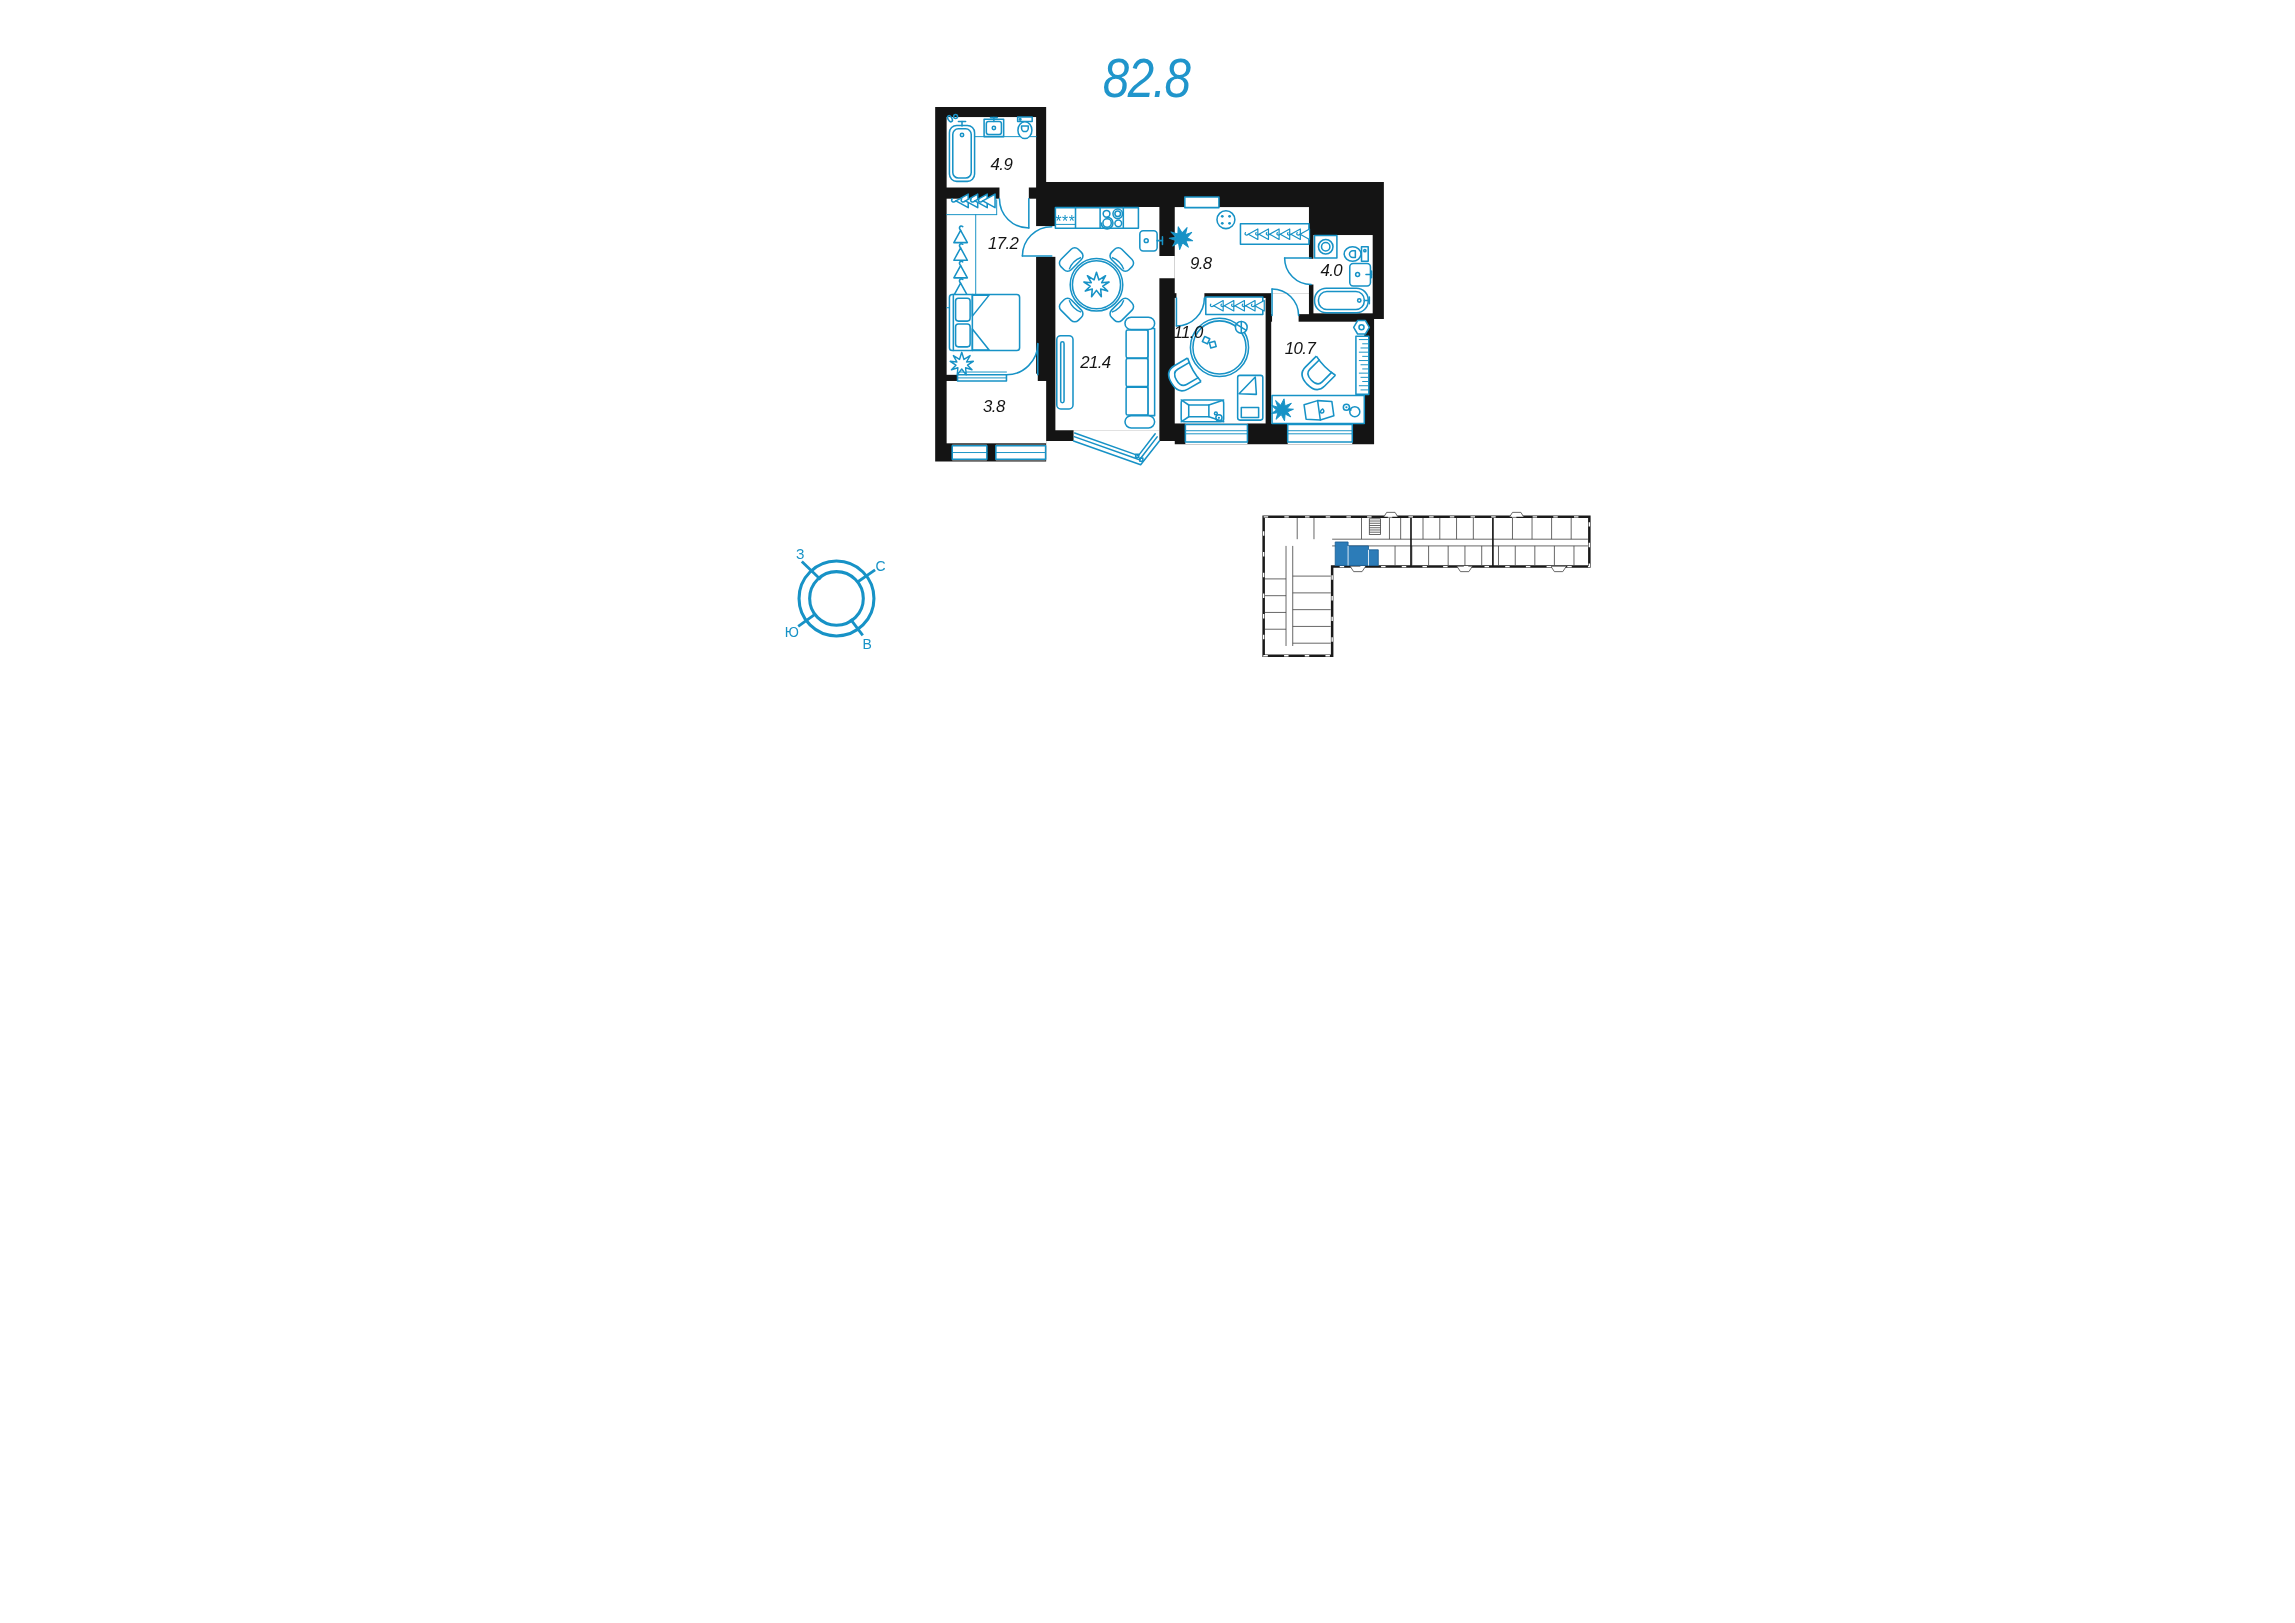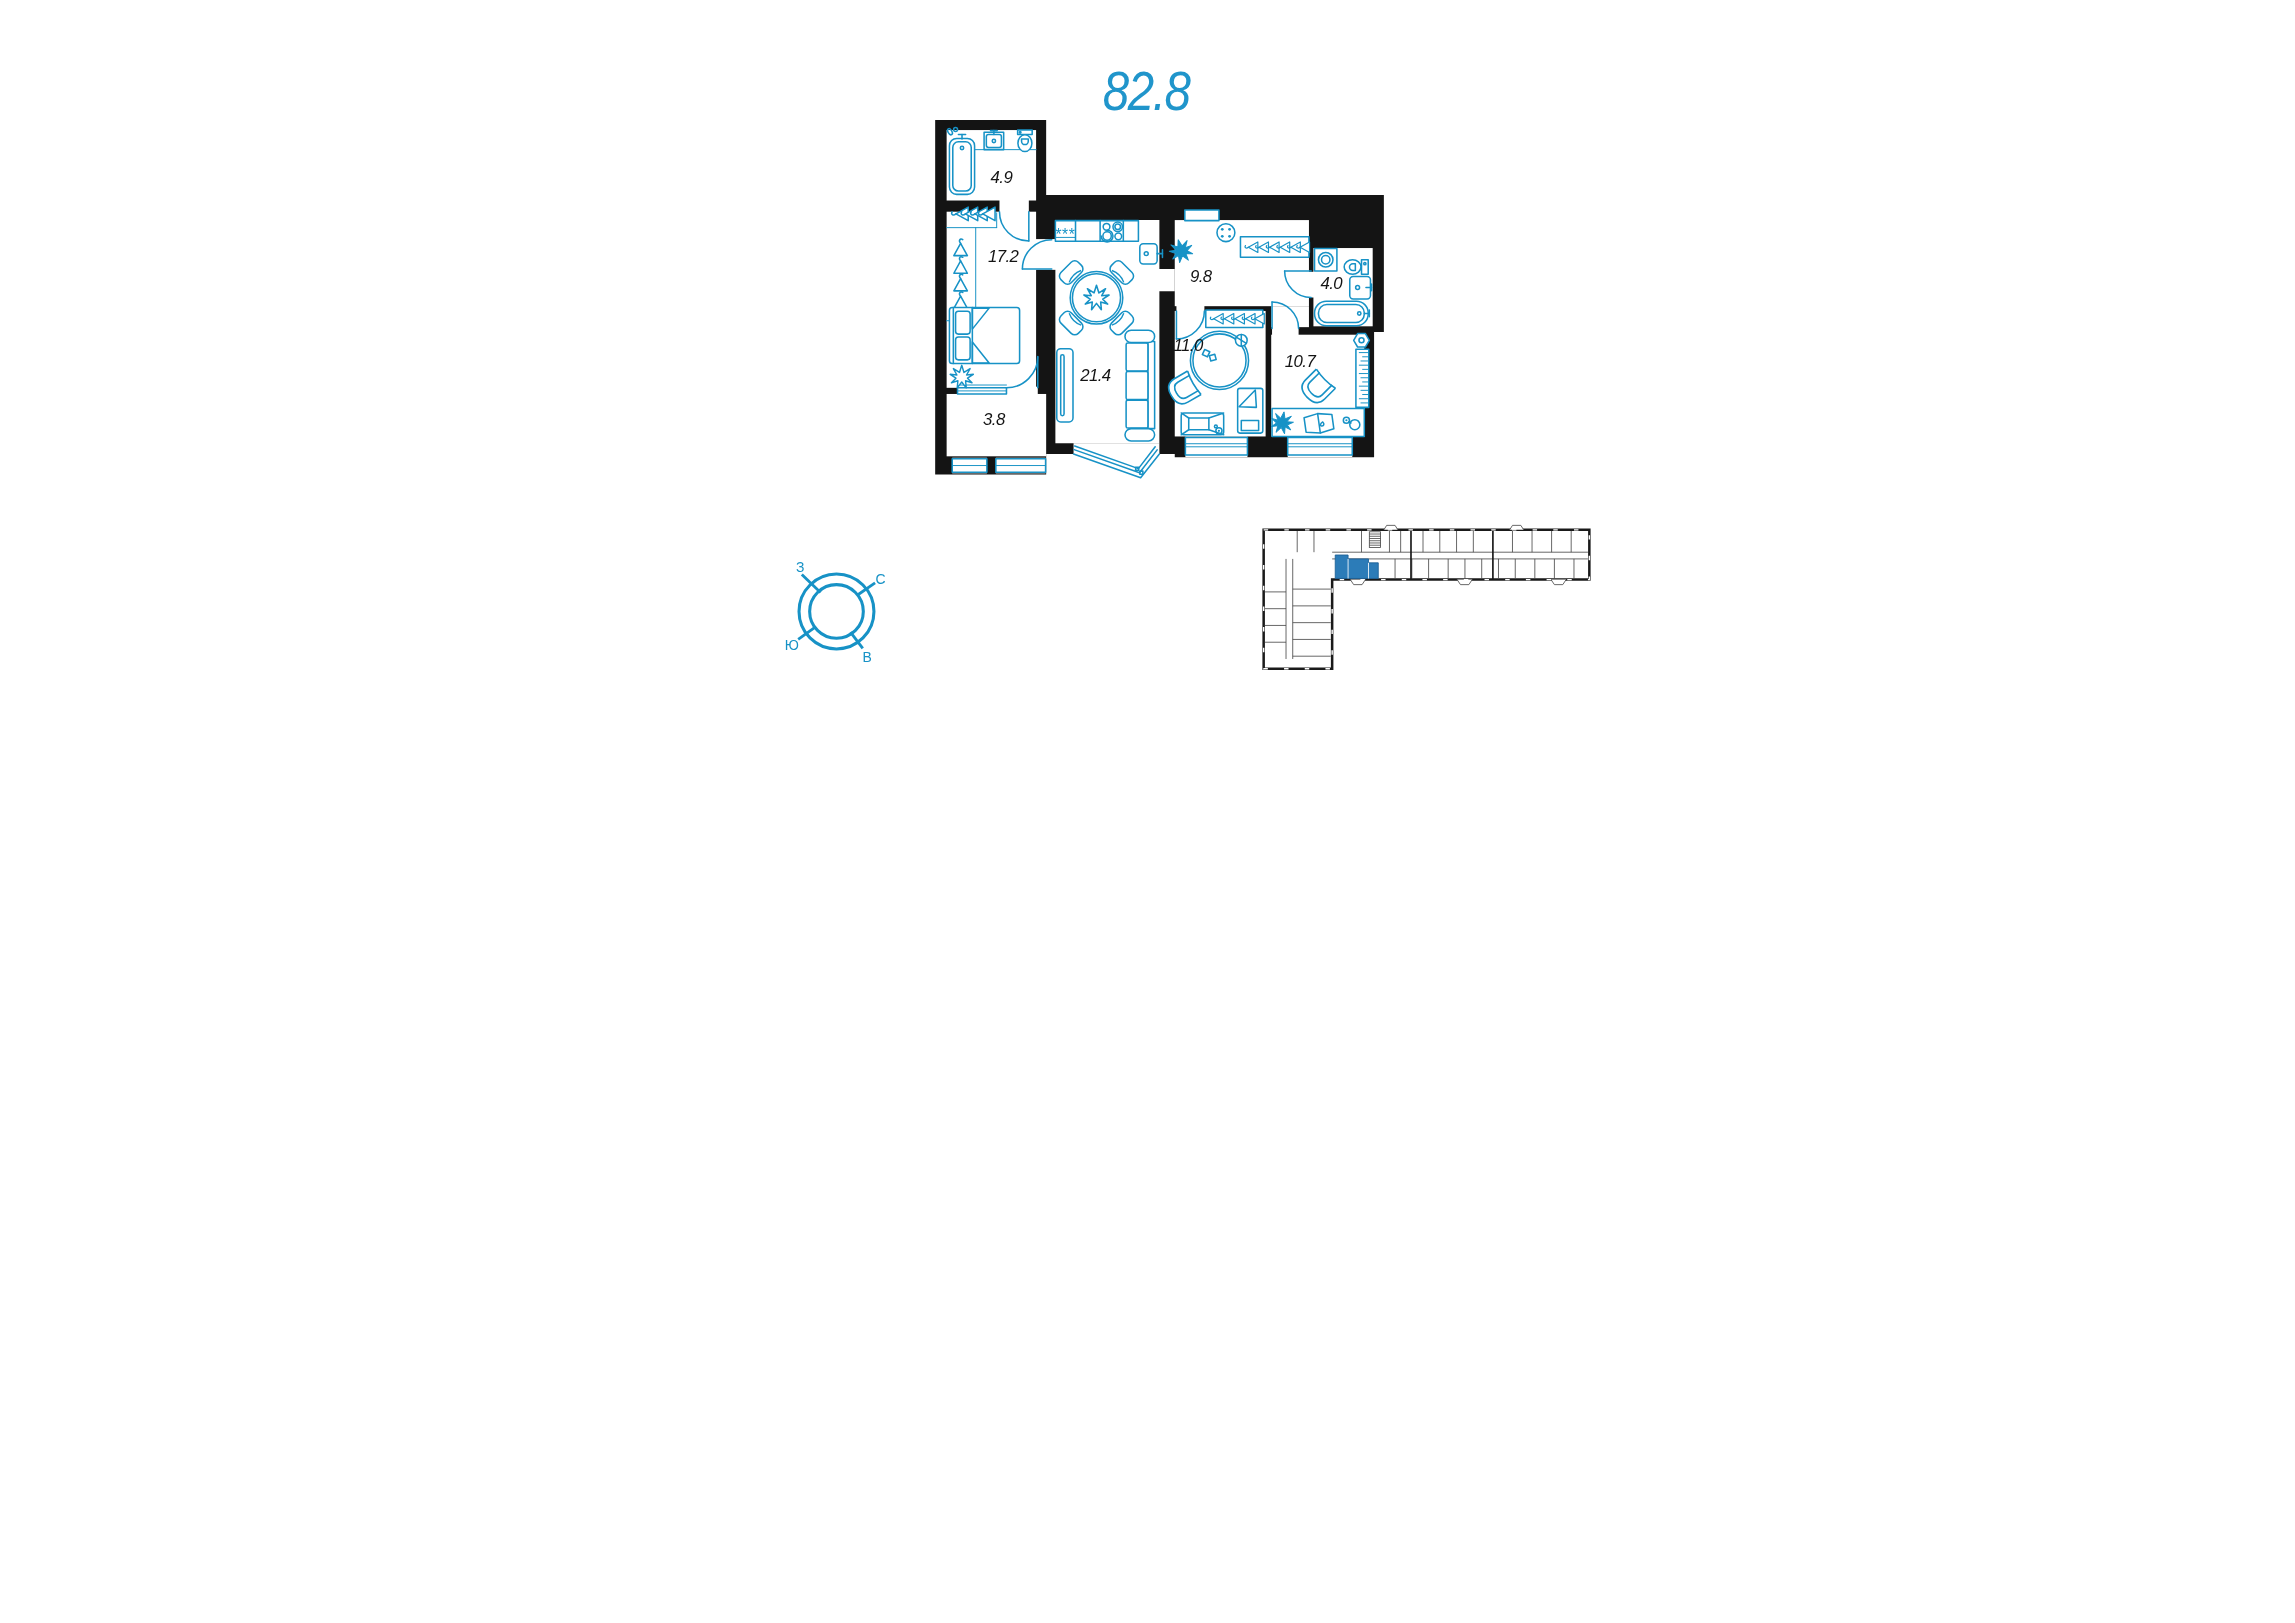--- a/index.html
+++ b/index.html
@@ -4,21 +4,21 @@
 <style>
   :root{
     --accent:#1792C6;
     --title-blue:#2095CB;
     --wall:#141414;
     --label:#141414;
     --mini-outline:#1A1A1A;
     --mini-blue:#2C7CB8;
   }
   html,body{margin:0;padding:0;background:#fff;}
-  .stage{width:100%;max-width:981px;margin:16px auto;text-decoration:underline;}
+  .stage{width:100%;max-width:981px;margin:3px auto;text-decoration:underline;}
   svg{display:block;width:100%;height:auto;background:#fff;}
   .wall{fill:var(--wall);stroke:none;}
   .white{fill:#fff;stroke:none;}
   .bl{stroke:var(--accent);fill:none;stroke-width:5.5;stroke-linecap:round;stroke-linejoin:round;}
   .blw{stroke:var(--accent);fill:#fff;stroke-width:5.5;stroke-linecap:round;stroke-linejoin:round;}
   .thin{stroke:var(--accent);fill:none;stroke-width:3.5;stroke-linecap:round;}
   .solid{fill:var(--accent);stroke:none;}
   .arealabel{font-family:"Liberation Sans",sans-serif;font-style:italic;font-size:60px;fill:var(--label);letter-spacing:-2px;}
   .title-text{font-family:"Liberation Sans",sans-serif;font-style:italic;font-size:200px;fill:var(--title-blue);letter-spacing:-6px;}
   .compass-text{font-family:"Liberation Sans",sans-serif;font-size:50px;fill:var(--accent);}

